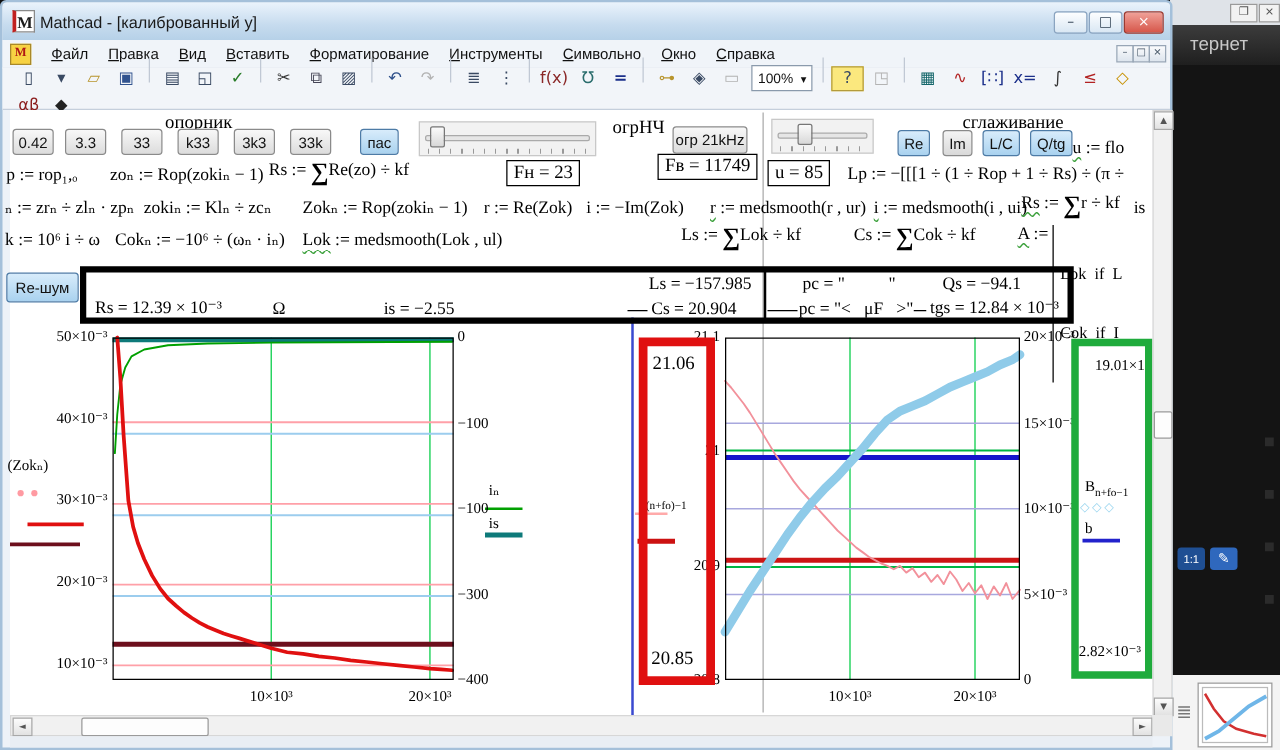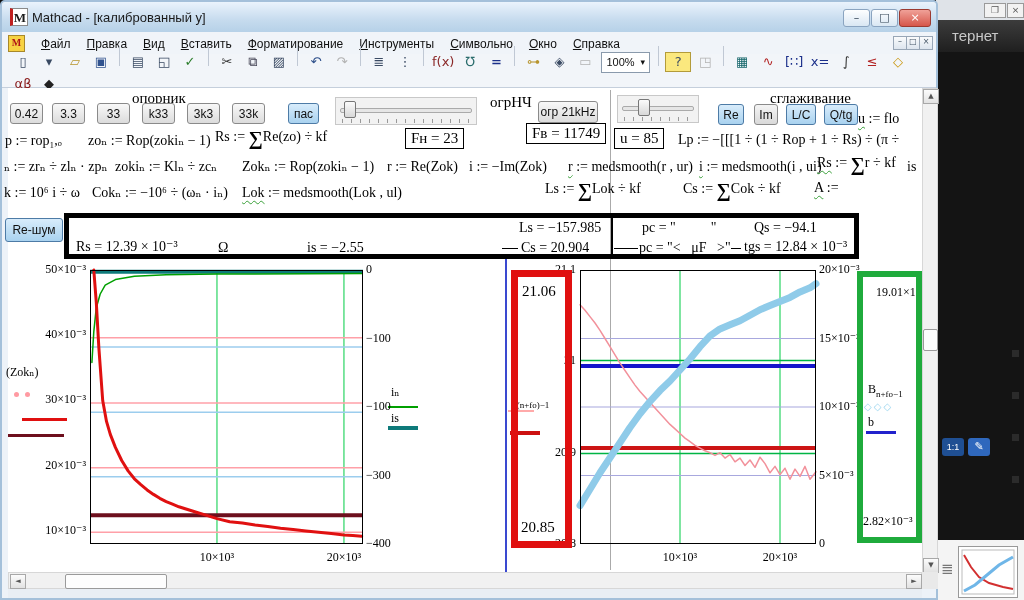--- a/index.html
+++ b/index.html
@@ -153,20 +153,24 @@
     <span class="abs ws" style="left:815px;top:153px;"><span class="sq">Rs</span><span> := </span><span class="sum">∑</span><span>r ÷ kf</span></span>
     <span class="abs ws" style="left:905px;top:157px;width:14px;overflow:hidden;">is</span>
 
     <span class="abs ws" style="left:2px;top:183px;">k := 10⁶ i ÷ ω</span>
     <span class="abs ws" style="left:90px;top:183px;">Cokₙ := −10⁶ ÷ (ωₙ · iₙ)</span>
     <span class="abs ws" style="left:240px;top:183px;"><span class="sq">Lok</span><span> := medsmooth(Lok , ul)</span></span>
     <span class="abs ws" style="left:543px;top:179px;"><span>Ls</span><span> := </span><span class="sum">∑</span><span>Lok ÷ kf</span></span>
     <span class="abs ws" style="left:681px;top:179px;"><span>Cs</span><span> := </span><span class="sum">∑</span><span>Cok ÷ kf</span></span>
     <span class="abs ws" style="left:812px;top:178px;display:flex;">
       <span><span class="sq">A</span><span> := </span></span>
+      <span style="border-left:1.5px solid #000;padding-left:5px;display:inline-block;">
+        <span style="display:block;font-size:13px;">Lok  if  L</span>
+        <span style="display:block;font-size:13px;">Cok  if  I</span>
+      </span>
     </span>
 
     <span class="abs refbtn bluebtn" style="left:3px;top:216px;width:58px;height:24px;padding-top:5px;">Re-шум</span>
     <div class="abs res-box" style="left:62px;top:211px;width:795px;height:46px;box-sizing:border-box;"></div>
     <div class="abs" style="left:609px;top:213px;width:2px;height:42px;background:#000;"></div>
     <span class="abs ws" style="left:517px;top:218px;">Ls = −157.985</span>
     <span class="abs ws" style="left:640px;top:218px;">pc = "          "</span>
     <span class="abs ws" style="left:752px;top:218px;">Qs = −94.1</span>
     <span class="abs ws" style="left:74px;top:237px;">Rs = 12.39 × 10⁻³</span>
     <span class="abs ws" style="left:216px;top:238px;">Ω</span>

